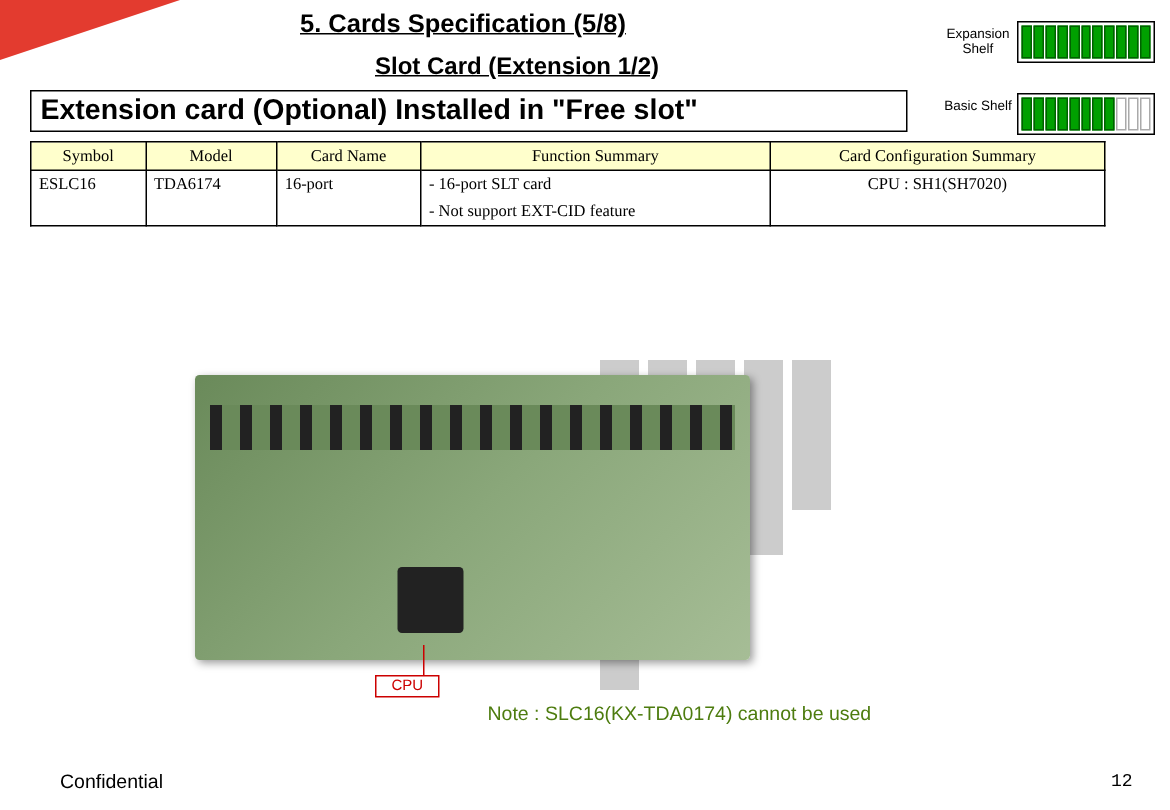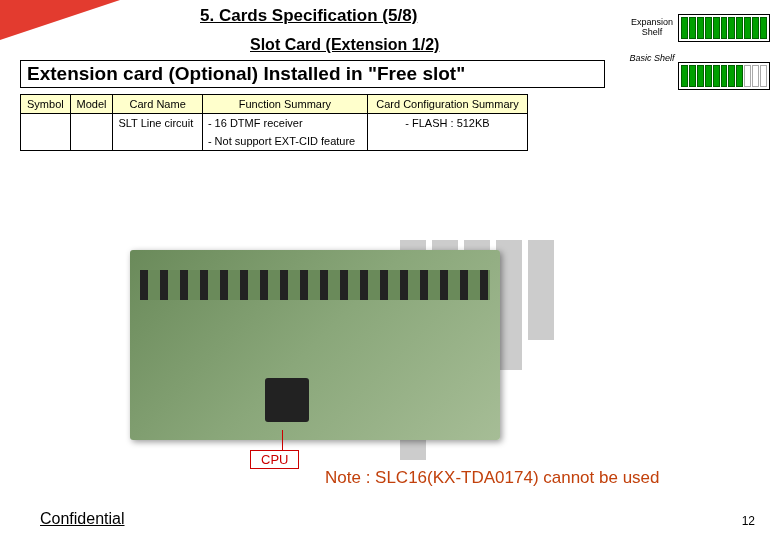--- a/index.html
+++ b/index.html
@@ -35,23 +35,24 @@
     width: 585px;
     border: 1px solid #000;
     font-size: 19px;
     font-weight: bold;
     padding: 2px 6px;
   }
   .spec-table {
     position: absolute;
     top: 94px;
     left: 20px;
-    width: 508px;
+    width: 717px;
     border-collapse: collapse;
     font-size: 11px;
+    font-family: Liberation Serif, serif;
   }
   .spec-table th, .spec-table td {
     border: 1px solid #000;
     padding: 3px 5px;
     text-align: left;
     vertical-align: top;
   }
   .spec-table th {
     background: #ffffcc;
     text-align: center;
@@ -62,21 +63,21 @@
   .spec-table td.noborder-t { border-top: none; }
   .spec-table td.noborder-tb { border-top: none; border-bottom: none; }
 
   .shelf-label {
     position: absolute;
     font-size: 9px;
     text-align: center;
     line-height: 1.1;
   }
   .shelf-label.exp { top: 18px; left: 627px; width: 50px; text-align: center; }
-  .shelf-label.bas { top: 54px; left: 627px; width: 50px; font-style: italic; }
+  .shelf-label.bas { top: 66px; left: 627px; width: 50px; }
 
   .shelf-box {
     position: absolute;
     width: 92px;
     height: 28px;
     border: 1px solid #000;
     display: flex;
     padding: 2px;
     gap: 1px;
     background: #fff;
@@ -138,51 +139,51 @@
   .bars-bg div:nth-child(3){height:160px;}
   .bars-bg div:nth-child(4){height:130px;}
   .bars-bg div:nth-child(5){height:100px;}
 
   .cpu-box {
     position: absolute;
     top: 450px;
     left: 250px;
     border: 1px solid #c00;
     color: #c00;
-    font-size: 13px;
+    font-size: 10px;
     padding: 1px 10px;
   }
   .cpu-line {
     position: absolute;
     top: 430px;
     left: 282px;
     width: 1px;
     height: 20px;
     background: #c00;
   }
 
   .note {
     position: absolute;
     top: 468px;
     left: 325px;
-    font-size: 17px;
-    color: #c2410c;
+    font-size: 13px;
+    color: #4d7c0f;
   }
   .footer-l {
     position: absolute;
     bottom: 12px;
     left: 40px;
-    font-size: 16px;
-    text-decoration: underline;
+    font-size: 13px;
   }
   .footer-r {
     position: absolute;
     bottom: 12px;
     right: 25px;
     font-size: 12px;
+    font-family: Liberation Mono, monospace;
   }
   .red-corner {
     position: absolute;
     top: 0; left: 0;
     width: 0; height: 0;
     border-top: 40px solid #e33b2f;
     border-right: 120px solid transparent;
   }
 </style>
 </head>
@@ -227,25 +228,25 @@
 <table class="spec-table">
   <tbody>
       <tr>
     <th>Symbol</th>
     <th>Model</th>
     <th>Card Name</th>
     <th>Function Summary</th>
     <th>Card Configuration Summary</th>
   </tr>
   <tr>
-    <td class="noborder-tb"></td>
-    <td class="noborder-tb"></td>
-    <td class="noborder-tb">SLT Line circuit</td>
-    <td class="noborder-tb">- 16 DTMF receiver</td>
-    <td class="center noborder-tb">- FLASH : 512KB</td>
+    <td class="noborder-b">ESLC16</td>
+    <td class="noborder-b">TDA6174</td>
+    <td class="noborder-b">16-port</td>
+    <td class="noborder-b">- 16-port SLT card</td>
+    <td class="center noborder-b">CPU : SH1(SH7020)</td>
   </tr>
   <tr>
     <td class="noborder-t"></td>
     <td class="noborder-t"></td>
     <td class="noborder-t"></td>
     <td class="noborder-t">- Not support EXT-CID feature</td>
     <td class="noborder-t"></td>
   </tr>
 </tbody>
   </table>

